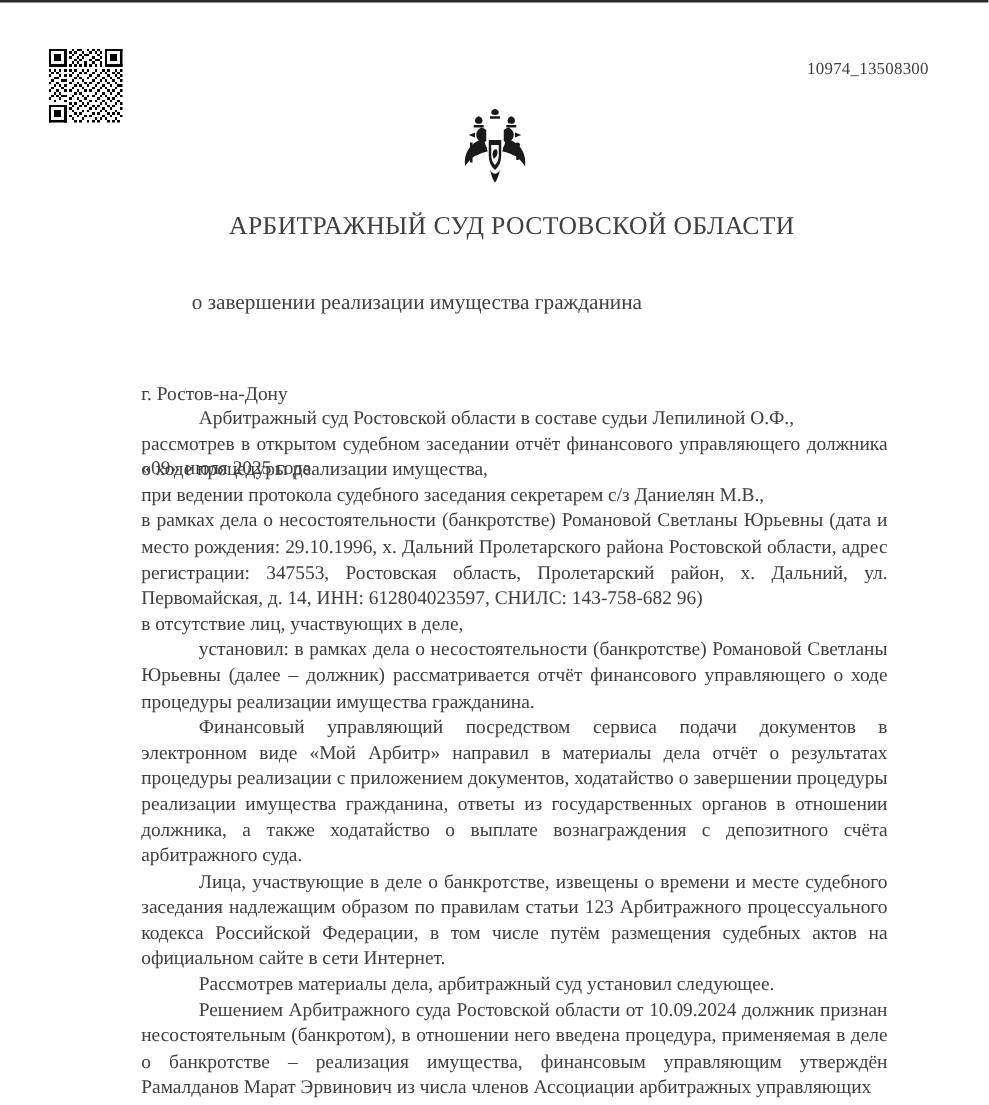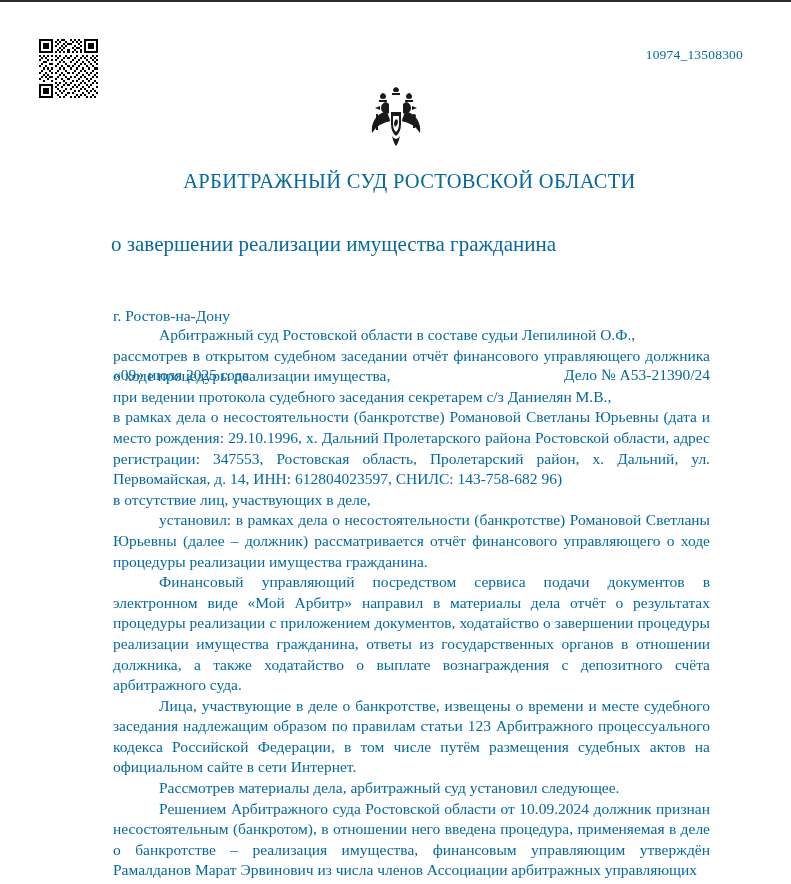--- a/index.html
+++ b/index.html
@@ -7,21 +7,21 @@
     padding: 0;
     background: #ffffff;
   }
   .page {
     position: relative;
     width: 791px;
     height: 884px;
     background: #ffffff;
     overflow: hidden;
     font-family: "Liberation Serif", "DejaVu Serif", serif;
-    color: #0369a1;
+    color: #404040;
     box-sizing: border-box;
   }
   .top-rule {
     position: absolute;
     top: 0; left: 0;
     width: 791px;
     height: 2px;
     background: #2b2b2b;
   }
 
@@ -76,21 +76,21 @@
     font-size: 17.5px;
     font-weight: bold;
     letter-spacing: 5.2px;
   }
   .doc-subtitle {
     position: absolute;
     top: 232px;
     left: 0;
     width: 667px;
     text-align: center;
-    font-size: 21px;
+    font-size: 17px;
   }
 
   
   .meta {
     position: absolute;
     left: 113px;
     top: 267px;
     width: 597px;
     font-size: 15.5px;
     line-height: 21px;
@@ -423,21 +423,20 @@
   <div class="court-title">АРБИТРАЖНЫЙ СУД РОСТОВСКОЙ ОБЛАСТИ</div>
   <div class="doc-subtitle">о  завершении реализации имущества гражданина</div>
 
   <div class="meta">
     <div class="meta-row">
       <span class="meta-city">г. Ростов-на-Дону</span>
       <span></span>
     </div>
     <div class="meta-row">
       <span class="meta-city">«09» июля 2025 года</span>
-      <span class="meta-case">Дело № А53-21390/24</span>
     </div>
   </div>
 
   <div class="body">
     <p class="p-indent">Арбитражный суд Ростовской области в составе судьи Лепилиной О.Ф.,</p>
     <p class="p-noindent">рассмотрев в открытом судебном заседании отчёт финансового управляющего должника о ходе процедуры реализации имущества,</p>
     <p class="p-noindent">при ведении протокола судебного заседания секретарем с/з Даниелян М.В.,</p>
     <p class="p-noindent gap-before">в рамках дела о несостоятельности (банкротстве) Романовой Светланы Юрьевны (дата и место рождения: 29.10.1996, х. Дальний Пролетарского района Ростовской области, адрес регистрации: 347553, Ростовская область, Пролетарский район, х. Дальний, ул. Первомайская, д. 14, ИНН: 612804023597, СНИЛС: 143-758-682 96)</p>
     <p class="p-noindent gap-before-lg">в отсутствие лиц, участвующих в деле,</p>
     <p class="p-indent gap-before-lg">установил: в рамках дела о несостоятельности (банкротстве) Романовой Светланы Юрьевны (далее – должник) рассматривается отчёт финансового управляющего о ходе процедуры реализации имущества гражданина.</p>

